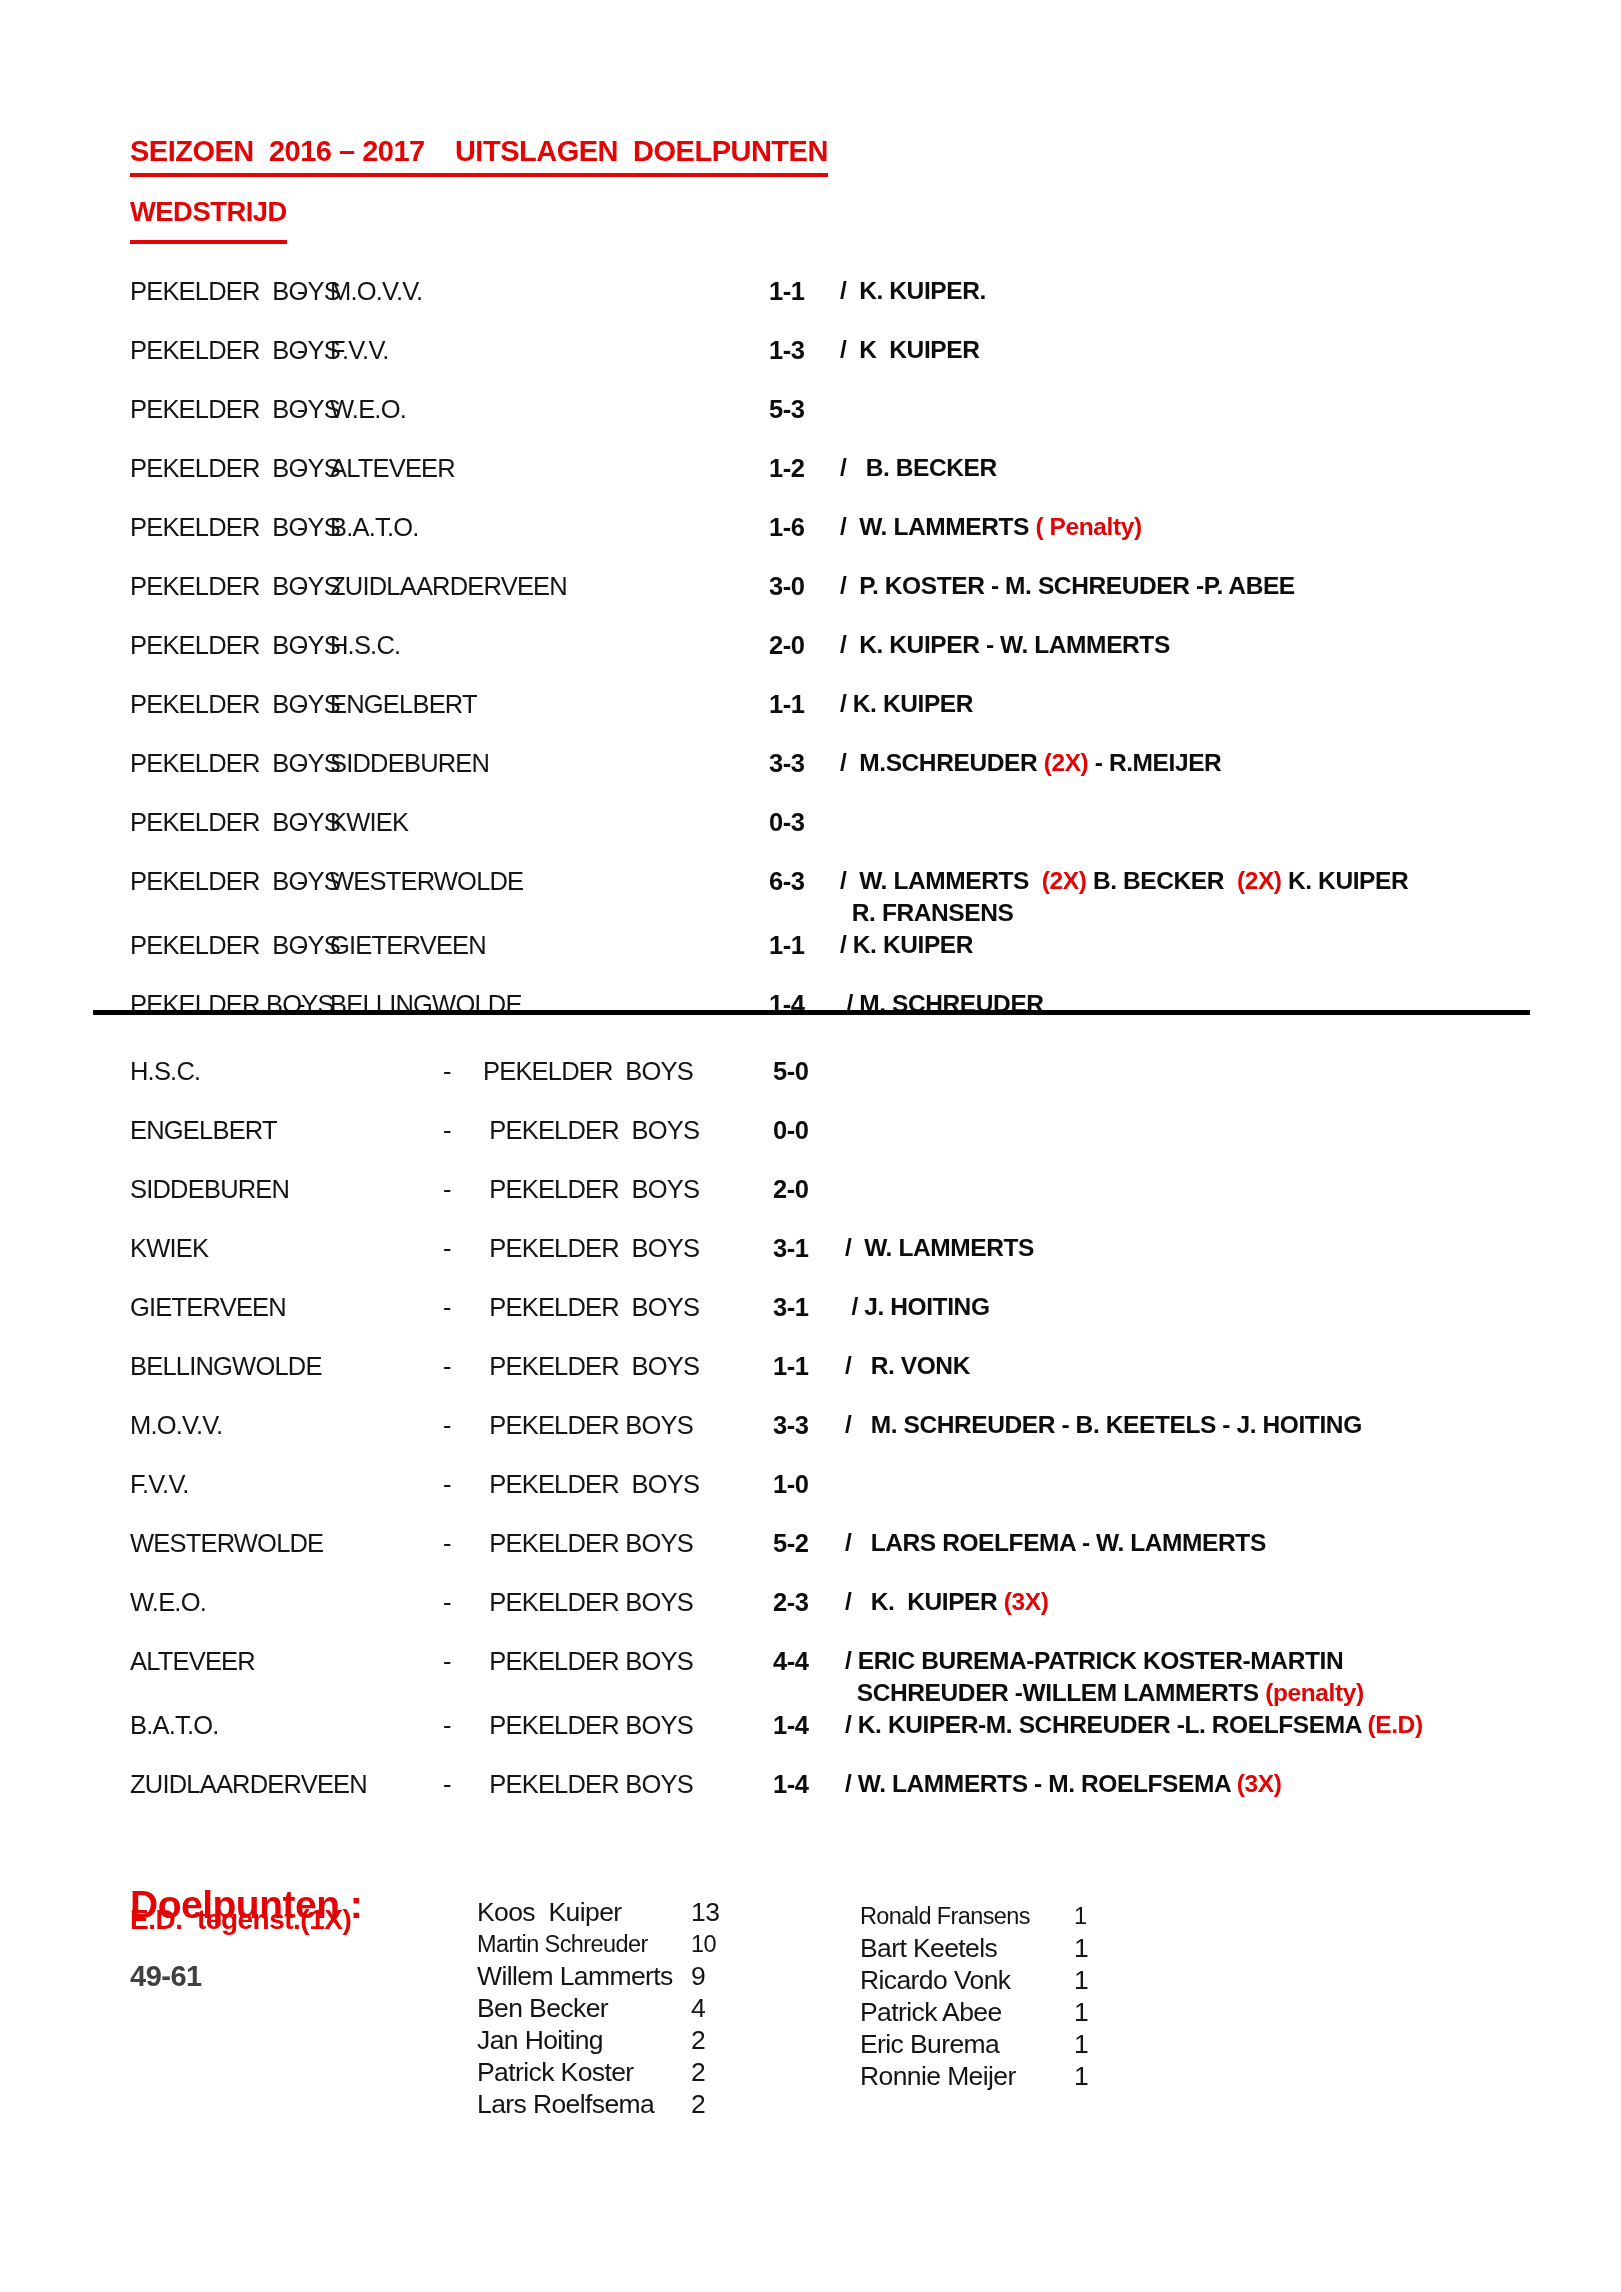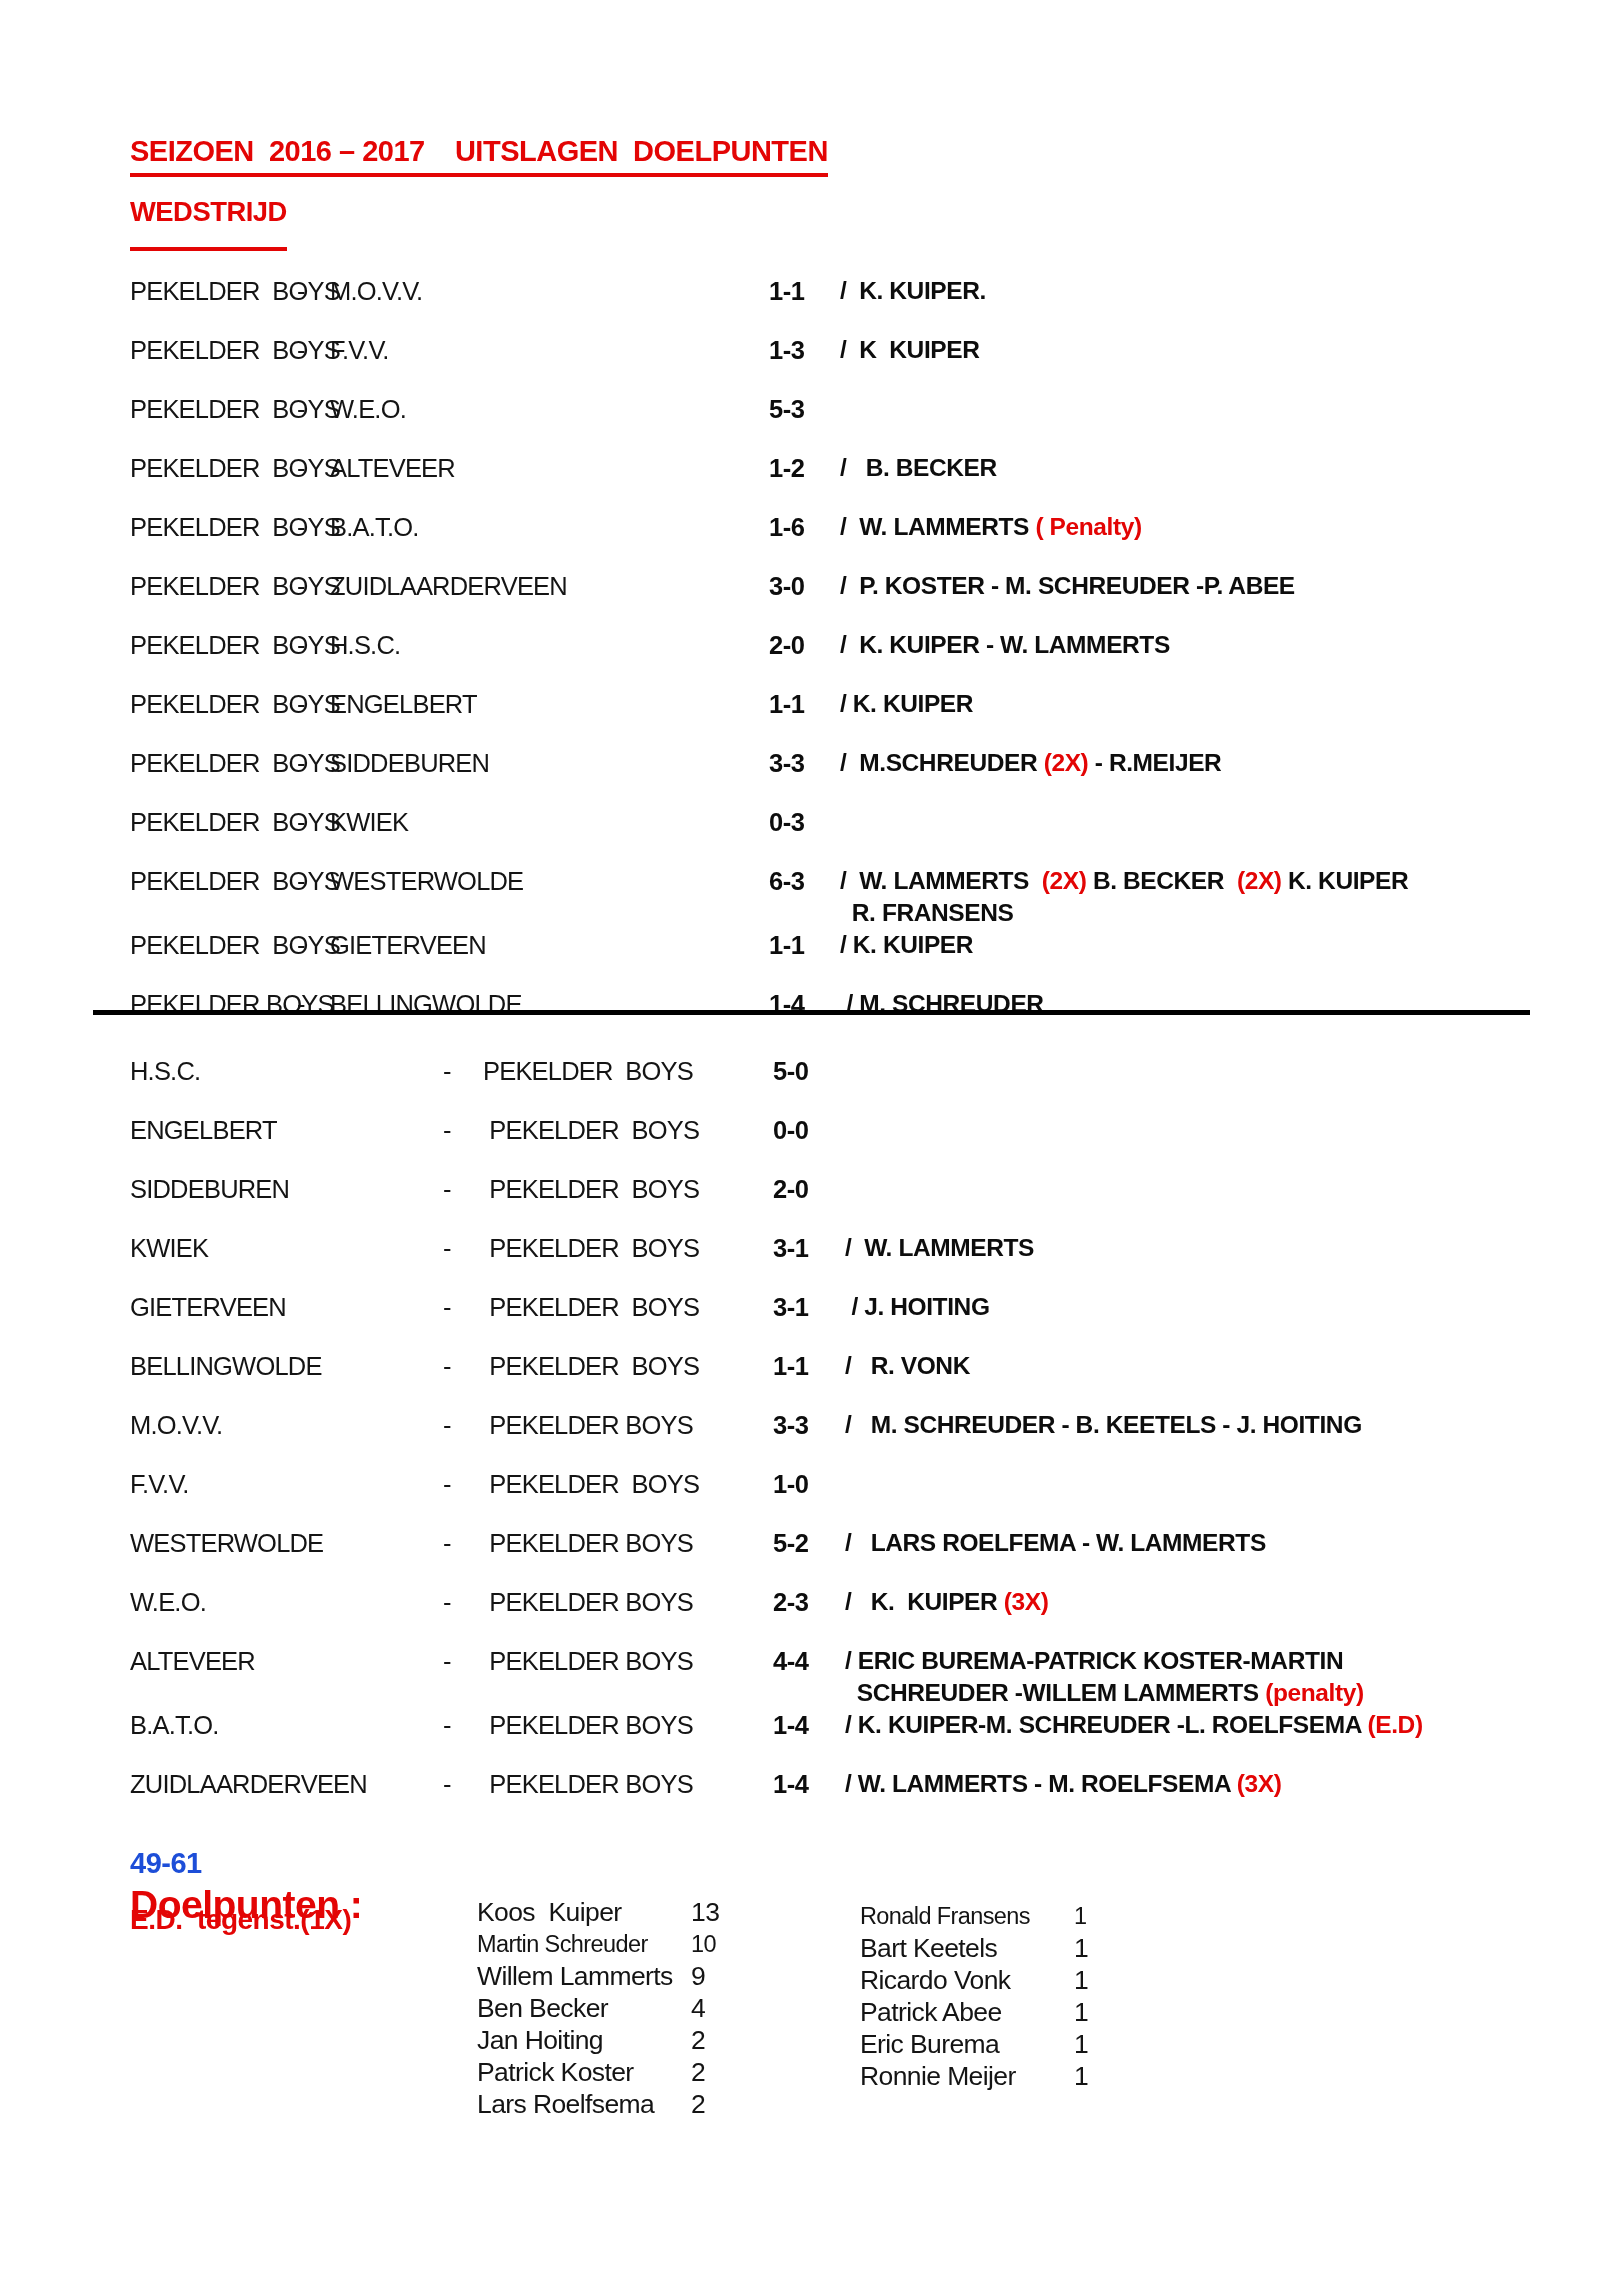--- a/index.html
+++ b/index.html
@@ -16,21 +16,21 @@
   #title{
     left:130px;top:135px;
     font-size:29px;font-weight:bold;color:var(--red);
     letter-spacing:-0.5px;white-space:pre;
     padding-bottom:4.9px;border-bottom:4.9px solid var(--red);
   }
   #wedstrijd{
     left:130px;top:196px;
     font-size:27.4px;font-weight:bold;color:var(--red);
     letter-spacing:-0.5px;white-space:pre;
-    padding-bottom:19px;border-bottom:4.9px solid var(--red);
+    padding-bottom:12px;border-bottom:4.9px solid var(--red);
   }
   
   .match-list{position:absolute;left:130px;width:1460px;}
   #home-matches{top:275px;}
   #away-matches{top:1055px;}
   .match-row{display:grid;min-height:59px;align-content:start;}
   .row-home{grid-template-columns:167px 33px 439px 71px 1fr;}
   .row-away{grid-template-columns:313px 40px 290px 72px 1fr;}
   .cell{white-space:pre;line-height:32px;}
   .home,.away,.sep{font-size:25.5px;letter-spacing:-0.8px;color:#141414;}
@@ -41,22 +41,22 @@
   .seg.red{color:var(--red);}
   
   .divider{left:93px;top:1010px;width:1437px;height:4.9px;background:#000000;}
   
   #goals-heading{
     left:130px;top:1883px;
     font-size:39px;font-weight:bold;color:var(--red);
     letter-spacing:-0.5px;white-space:pre;
   }
   #goals-total{
-    left:130px;top:1847px;
-    font-size:29px;font-weight:bold;color:#1d4ed8;letter-spacing:-0.5px;white-space:pre;
+    left:130px;top:1960px;
+    font-size:29px;font-weight:bold;color:#404040;letter-spacing:-0.5px;white-space:pre;
   }
   #goals-note{
     left:130px;top:1904px;
     font-size:28px;font-weight:bold;color:var(--red);
     letter-spacing:-0.5px;white-space:pre;
   }
   .goals-col{position:absolute;}
   #goals-col1{left:469px;top:1896px;margin-left:8px;}
   #goals-col2{left:860px;top:1900px;}
   .goal-row{display:grid;grid-template-columns:214px auto;line-height:32px;font-size:26.5px;color:#141414;letter-spacing:-0.6px;}

